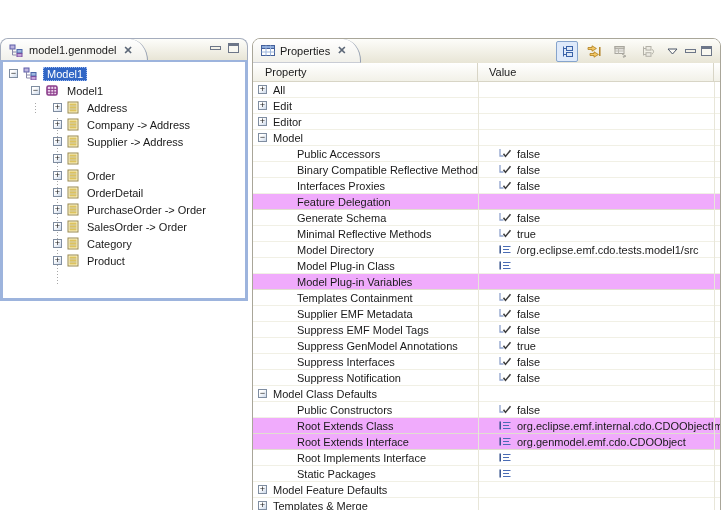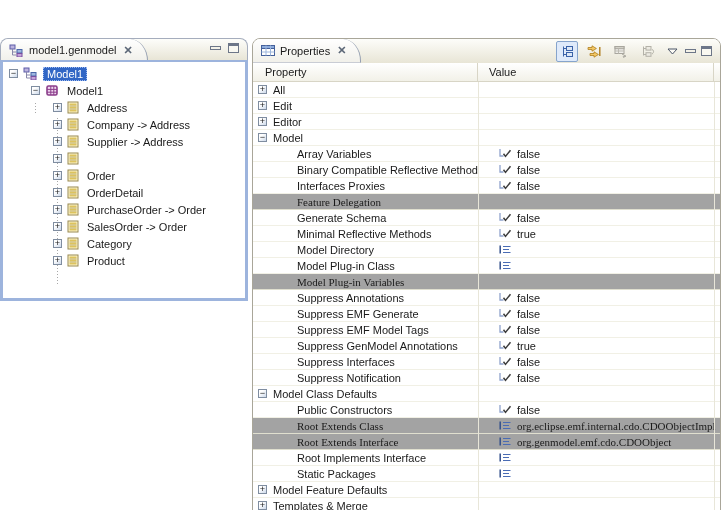--- a/index.html
+++ b/index.html
@@ -53,21 +53,21 @@
   .tbtn.active{border:1px solid #86a4cc;background:#dfeafa;border-radius:2px;}
 
   #props .colheader{height:19px;flex:none;display:flex;box-sizing:border-box;
       background:linear-gradient(#ffffff,#f2f1e8);border-bottom:1px solid #d8d5c6;line-height:18px;}
   .colprop{width:225px;flex:none;box-sizing:border-box;padding-left:12px;border-right:1px solid #d8d5c6;}
   .colval{width:236px;flex:none;box-sizing:border-box;padding-left:11px;border-right:1px solid #d8d5c6;}
 
   #props .grid{position:relative;flex:1;display:flex;flex-direction:column;overflow:hidden;background:#fff;}
   .prow{height:16px;flex:none;display:flex;box-sizing:border-box;border-bottom:1px solid #f1f0e5;
         line-height:14px;background:#fff;}
-  .prow.hl{background:#a3a3a3;border-bottom-color:#e0dfcf;font-family:Liberation Serif, serif;}
+  .prow.hl{background:#f0abfc;border-bottom-color:#e0dfcf;}
   .pcell{width:225px;flex:none;box-sizing:border-box;display:flex;align-items:center;
          padding-left:5px;overflow:hidden;white-space:nowrap;}
   .prow .expbox{margin-right:6px;}
   .prow:not(.cat) .plabel{margin-left:39px;}
   .vcell{flex:1;display:flex;align-items:center;box-sizing:border-box;padding-left:20px;
          overflow:hidden;white-space:nowrap;}
   .vcell .icon{margin-right:5px;}
   .vline{position:absolute;top:0;bottom:5px;width:1px;background:#e8e6d9;z-index:4;}
   .gridfill{flex:1;background:#fff;}
   .gridfoot{height:4px;flex:none;background:#e9e7d9;position:relative;z-index:6;}
@@ -352,21 +352,21 @@
             </span>
             <span class="vcell">
 
               <span class="vtext"></span>
             </span>
           </div>
         
           <div class="prow">
             <span class="pcell">
 
-              <span class="plabel">Array Variables</span>
+              <span class="plabel">Public Accessors</span>
             </span>
             <span class="vcell">
               <span class="icon">
                 <svg width="14" height="11" viewBox="0 0 14 11">
                   <path d="M2 1v7h3.5" stroke="#8fa2cc" stroke-width="1.3" fill="none"></path>
                   <path d="M5.5 5.8l2 2.6L12.5 2.2" stroke="#3c3c3c" stroke-width="1.5" fill="none"></path>
                 </svg>
               </span>
 
               <span class="vtext">false</span>
@@ -454,20 +454,21 @@
               <span class="plabel">Model Directory</span>
             </span>
             <span class="vcell">
 
               <span class="icon">
                 <svg width="14" height="11" viewBox="0 0 14 11">
                   <path d="M2.2 1.5v8" stroke="#33508c" stroke-width="1.5"></path>
                   <path d="M5 2.5h7.5 M5 5.5h6 M5 8.5h7.5" stroke="#4a6cb4" stroke-width="1.2"></path>
                 </svg>
               </span>
+              <span class="vtext">/org.eclipse.emf.cdo.tests.model1/src</span>
             </span>
           </div>
         
           <div class="prow">
             <span class="pcell">
 
               <span class="plabel">Model Plug-in Class</span>
             </span>
             <span class="vcell">
 
@@ -484,38 +485,38 @@
           <div class="prow hl">
             <span class="pcell">
 
               <span class="plabel">Model Plug-in Variables</span>
             </span>
           </div>
         
           <div class="prow">
             <span class="pcell">
 
-              <span class="plabel">Suppress Annotations</span>
-            </span>
-            <span class="vcell">
-              <span class="icon">
-                <svg width="14" height="11" viewBox="0 0 14 11">
-                  <path d="M2 1v7h3.5" stroke="#8fa2cc" stroke-width="1.3" fill="none"></path>
-                  <path d="M5.5 5.8l2 2.6L12.5 2.2" stroke="#3c3c3c" stroke-width="1.5" fill="none"></path>
-                </svg>
-              </span>
-
-              <span class="vtext">false</span>
-            </span>
-          </div>
-        
-          <div class="prow">
-            <span class="pcell">
-
-              <span class="plabel">Suppress EMF Generate</span>
+              <span class="plabel">Templates Containment</span>
+            </span>
+            <span class="vcell">
+              <span class="icon">
+                <svg width="14" height="11" viewBox="0 0 14 11">
+                  <path d="M2 1v7h3.5" stroke="#8fa2cc" stroke-width="1.3" fill="none"></path>
+                  <path d="M5.5 5.8l2 2.6L12.5 2.2" stroke="#3c3c3c" stroke-width="1.5" fill="none"></path>
+                </svg>
+              </span>
+
+              <span class="vtext">false</span>
+            </span>
+          </div>
+        
+          <div class="prow">
+            <span class="pcell">
+
+              <span class="plabel">Supplier EMF Metadata</span>
             </span>
             <span class="vcell">
               <span class="icon">
                 <svg width="14" height="11" viewBox="0 0 14 11">
                   <path d="M2 1v7h3.5" stroke="#8fa2cc" stroke-width="1.3" fill="none"></path>
                   <path d="M5.5 5.8l2 2.6L12.5 2.2" stroke="#3c3c3c" stroke-width="1.5" fill="none"></path>
                 </svg>
               </span>
 
               <span class="vtext">false</span>

